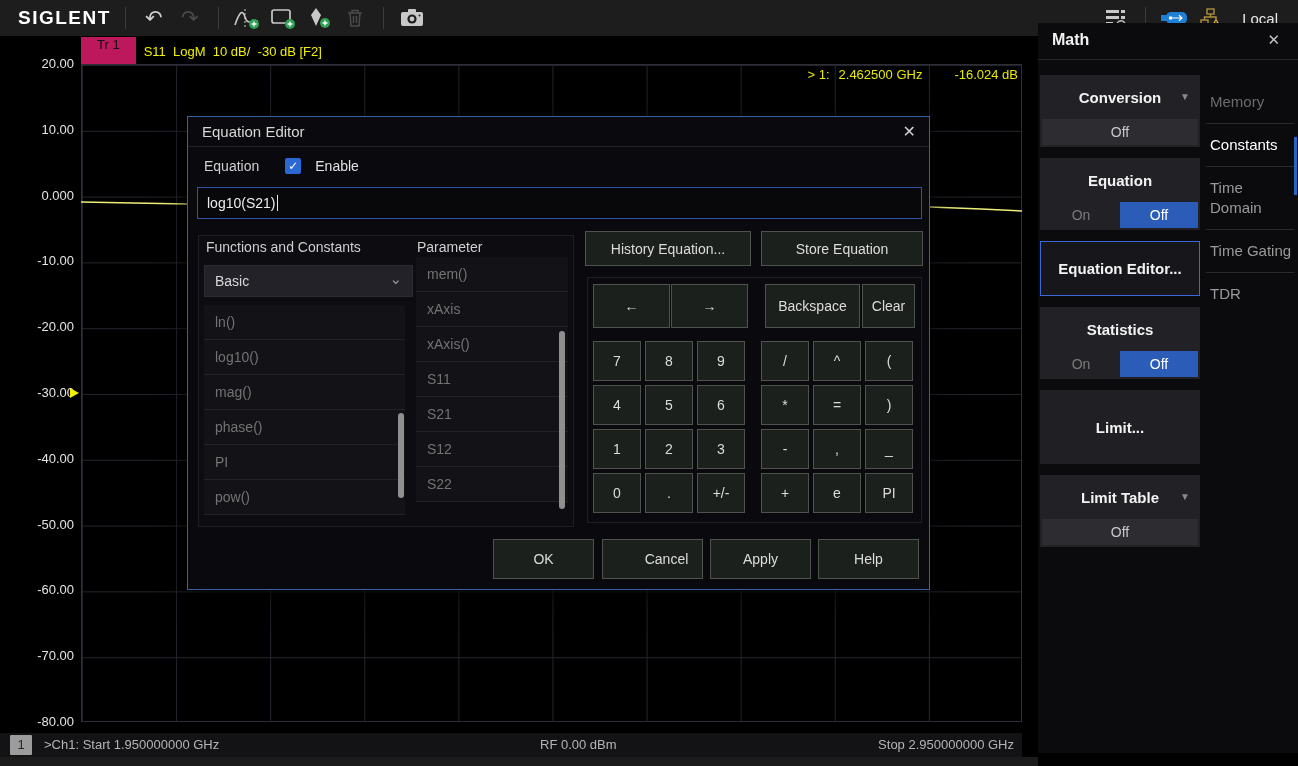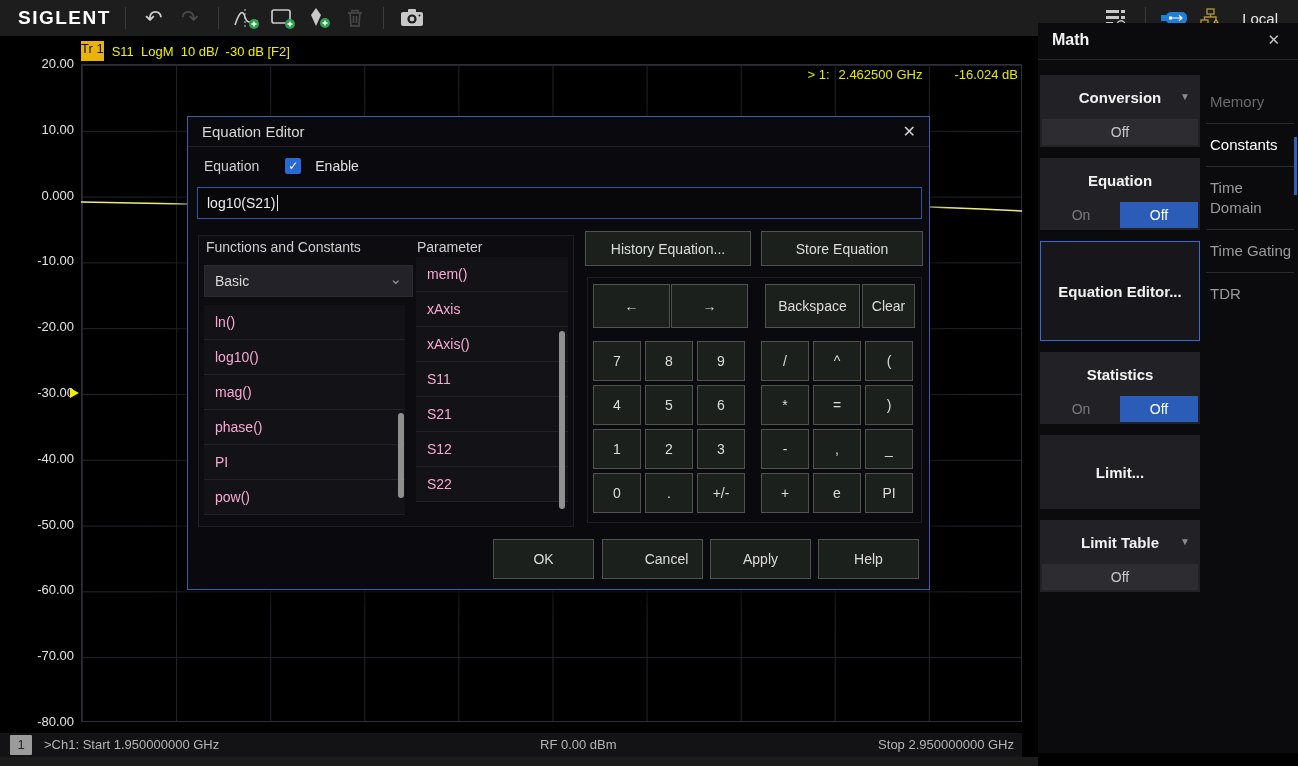--- a/index.html
+++ b/index.html
@@ -13,21 +13,21 @@
   .tb-sep { width:1px; height:22px; background:#3c3c3c; margin:0 10px; }
   .tb-btn { width:36px; height:30px; display:flex; align-items:center; justify-content:center; }
   .tb-glyph { font-size:21px; line-height:21px; color:#cdcdcd; font-family:"DejaVu Sans",sans-serif; }
   .dim { color:#4b4b4b; }
   .tb-spacer { flex:1; }
   .local-label { color:#e8e8e8; font-size:15px; margin:0 20px 0 14px; }
 
   
   .graph { position:absolute; left:0; top:36px; width:1038px; height:730px; background:#000; }
   .trace-bar { position:absolute; left:81px; top:7px; height:16px; display:flex; align-items:center; font-size:13px; }
-  .tr-badge { background:#eab308; color:#111; padding:0 0; height:20px; line-height:15px; }
+  .tr-badge { background:#be185d; color:#111; padding:0 16px; height:28px; line-height:15px; }
   .trace-info { color:#f0f000; margin-left:8px; white-space:pre; }
   .plot { position:absolute; left:81px; top:28px; width:941px; height:658px;
           border:1px solid #2e2e38;
           background-image:
             linear-gradient(to right, #24242d 1px, transparent 1px),
             linear-gradient(to bottom, #24242d 1px, transparent 1px);
           background-size:94.1px 65.8px; }
   .y-label { position:absolute; left:0; width:74px; text-align:right; font-size:13px; color:#e4e4e4;
              height:16px; line-height:16px; }
   .ref-marker { position:absolute; left:70px; top:352px; width:0; height:0;
@@ -56,21 +56,21 @@
   .dd-arrow { position:absolute; right:10px; top:16px; color:#8a8a8a; font-size:10px; }
   .state-bar { height:26px; margin:0 2px 2px; background:#2c2c31; color:#c8c8c8;
                display:flex; align-items:center; justify-content:center; font-size:14px; }
   .toggle { height:26px; margin:0 2px 2px; display:flex; }
   .toggle .t-on  { flex:1; display:flex; align-items:center; justify-content:center; color:#7a7a7a;
                    font-size:14px; background:#212126; }
   .toggle .t-off { flex:1; display:flex; align-items:center; justify-content:center; color:#fff;
                    font-size:14px; background:#2a5cb8; }
   .btn-panel { display:flex; align-items:center; justify-content:center; font-weight:bold;
                font-size:15px; color:#f2f2f2; background:#1f1f24; }
-  .h78 { height:100px; } .h74 { height:74px; }
+  .h78 { height:55px; } .h74 { height:74px; }
   .selected-panel { border:1px solid #3a68d8; background:#16161b; }
   .tabs { position:absolute; left:168px; top:58px; width:88px; }
   .tab { padding:11px 2px 11px 4px; color:#9a9a9a; font-size:15px; line-height:20px; }
   .tab + .tab { border-top:1px solid #2b2b2b; }
   .tab-memory { color:#6b6b6b; }
   .tab-active { color:#fff; }
   .tab-indicator { position:absolute; left:256px; top:114px; width:3px; height:58px; background:#2a62c8; }
 
   
   .dialog { position:absolute; left:187px; top:116px; width:743px; height:474px; background:#0a0a0e;
@@ -89,21 +89,21 @@
   .cursor { display:inline-block; width:1px; height:16px; background:#e8e8e8; margin-left:1px; }
   .fp-panel { position:absolute; left:10px; top:118px; width:376px; height:292px;
               border:1px solid #1e1e27; background:#0d0d11; }
   .group-label { position:absolute; font-size:14px; color:#cfcfcf; }
   .dropdown { position:absolute; left:16px; top:148px; width:209px; height:32px; background:#222228;
               border:1px solid #2b2b35; color:#d8d8d8; font-size:14px; display:flex; align-items:center;
               padding-left:10px; }
   .dd-chevron { position:absolute; right:10px; top:4px; color:#9a9a9a; font-size:15px; }
   .list { position:absolute; }
   .list-row { height:35px; border-bottom:1px solid #222228; display:flex; align-items:center;
-              padding-left:11px; font-size:14px; color:#f9a8d4; background:#121217; }
+              padding-left:11px; font-size:14px; color:#737373; background:#121217; }
   .scroll-thumb { position:absolute; width:6px; background:#8f8f8f; border-radius:3px; }
   .dlg-btn { position:absolute; background:#1c201c; border:1px solid #4e534e; color:#dcdcdc;
              font-size:14px; display:flex; align-items:center; justify-content:center; }
   .keypad-panel { position:absolute; left:399px; top:160px; width:335px; height:246px;
                   border:1px solid #1e1e27; }
   .kbtn { position:absolute; width:48px; height:40px; background:#1c201c; border:1px solid #4e534e;
           color:#dcdcdc; font-size:14px; display:flex; align-items:center; justify-content:center; }
 </style>
 </head>
 <body>

